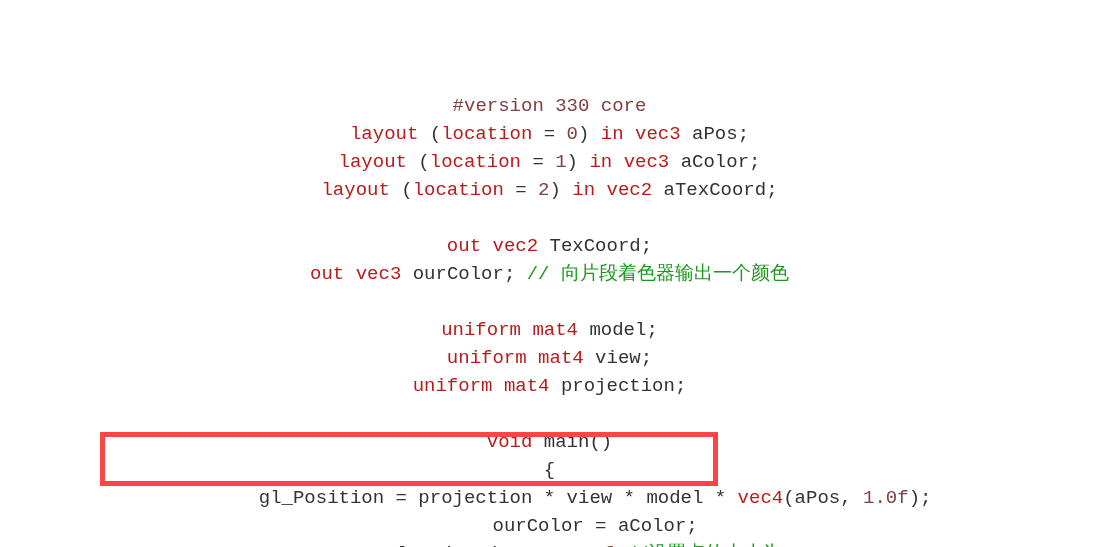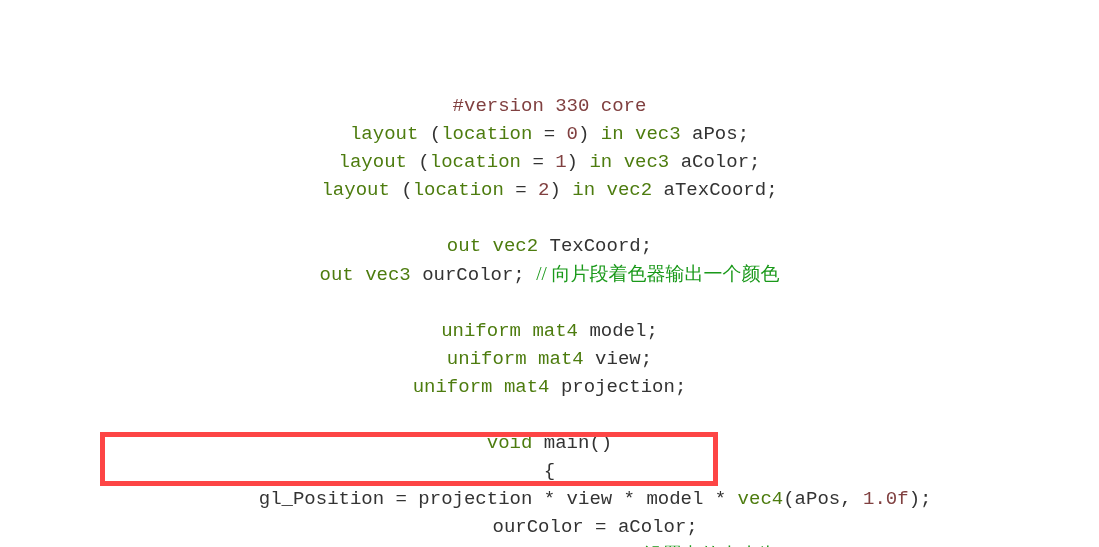--- a/index.html
+++ b/index.html
@@ -14,22 +14,22 @@
     width: 1099px;
     height: 547px;
     overflow: hidden;
   }
   .code-block {
     white-space: pre;
     position: relative;
   }
   .line { display: block; min-height: 27px; text-align: center; }
   .t-brown   { color: #804040; }      
-  .t-kw      { color: #4d7c0f; }
-  .t-comment { color: #1a991a; font-family: Liberation Serif, serif; }
+  .t-kw      { color: #b91c1c; }
+  .t-comment { color: #1a991a; }
   .t-brace   { color: #333333; }
   .t-op      { color: #333333; }
 
   .highlight-box {
     position: absolute;
     border: 5px solid #fd4545;
     pointer-events: none;
   }
 </style>
 </head>

